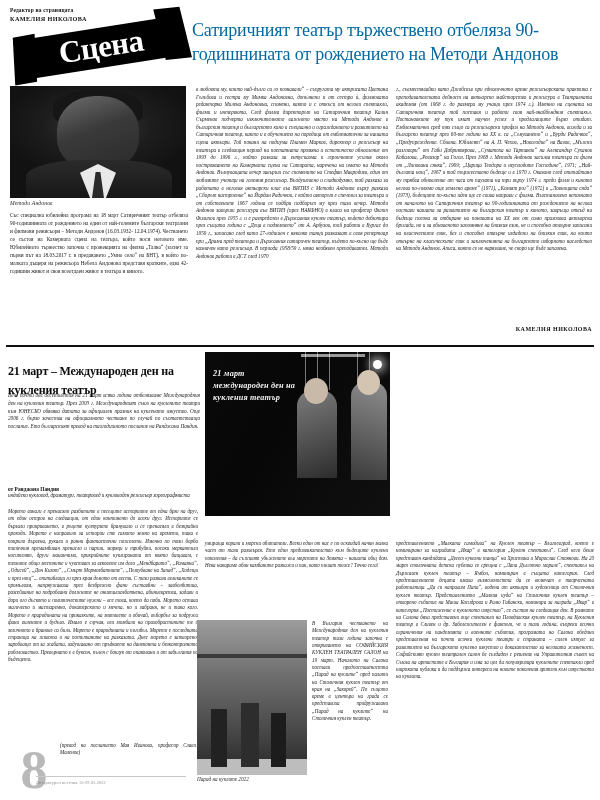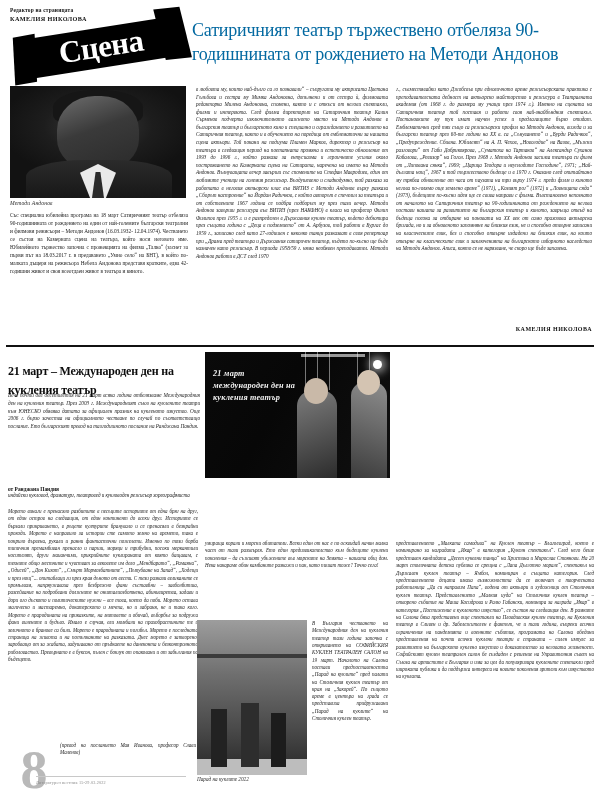--- a/index.html
+++ b/index.html
@@ -96,21 +96,21 @@
   .headline2{
     position:absolute;left:8px;top:352px;width:192px;
     font-family:"Liberation Serif",serif;font-weight:bold;
     font-size:12px;line-height:19px;color:#0d0d0d;letter-spacing:-0.2px;
   }
   .art2-lead{
     position:absolute;left:8px;top:392px;width:192px;
     font-size:5.2px;line-height:1.5;text-align:justify;font-style:italic;color:#1b1b1b;
   }
   .photo-puppet{
-    position:absolute;left:205px;top:352px;width:185px;height:126px;
+    position:absolute;left:205px;top:352px;width:185px;height:164px;
     background:linear-gradient(120deg,#0a0a0a 0%,#070707 40%,#101010 100%);
     overflow:hidden;
   }
   .pp-overlay{
     position:absolute;left:8px;top:16px;width:84px;
     color:#f2f2f2;font-style:italic;font-weight:bold;
     font-size:8.2px;line-height:12px;letter-spacing:.2px;z-index:4;
   }
   .pp-fig{
     position:absolute;background:linear-gradient(#5c5c5c,#2a2a2a);

